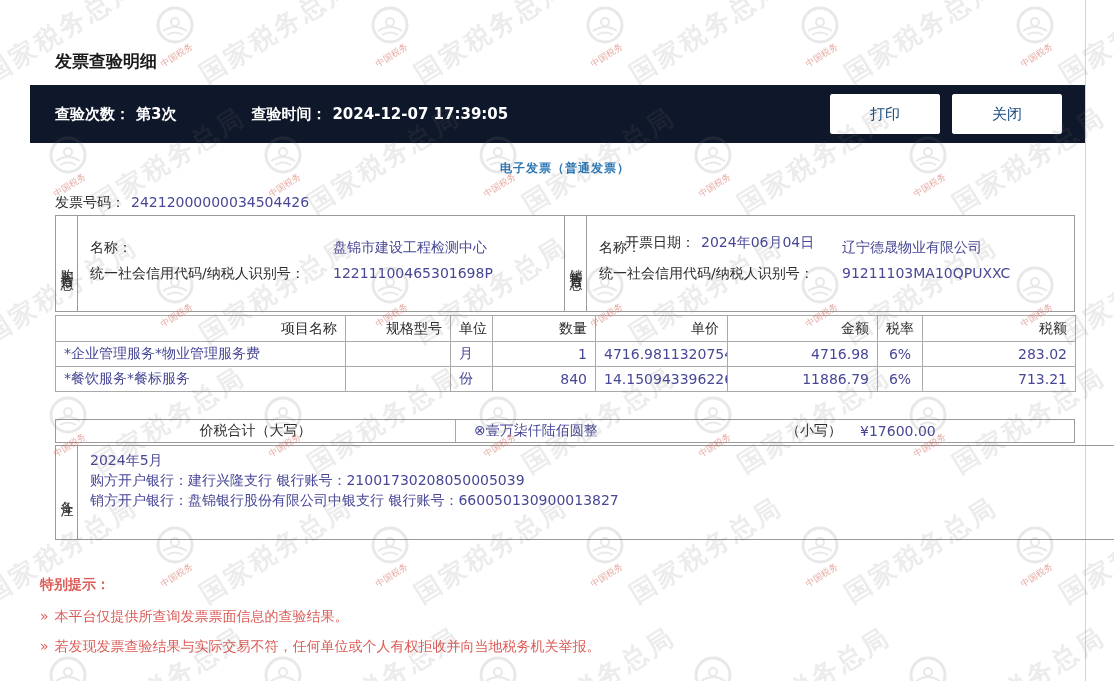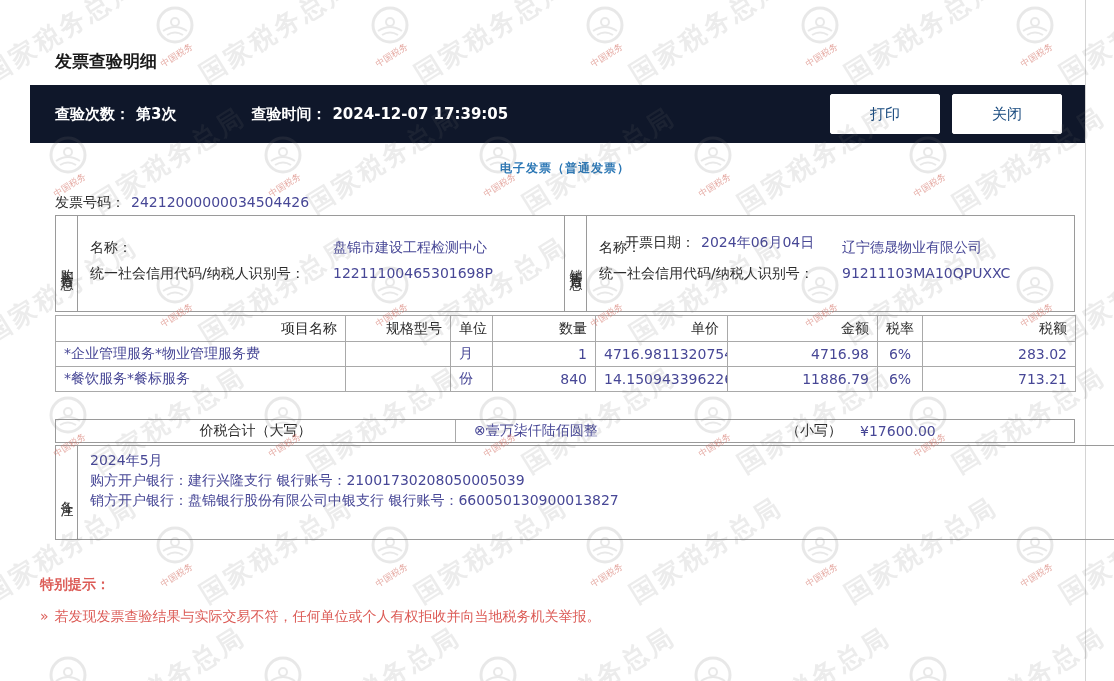--- a/index.html
+++ b/index.html
@@ -537,17 +537,20 @@
     <div class="remark-body">
       <div>2024年5月</div>
       <div>购方开户银行：建行兴隆支行 银行账号：21001730208050005039</div>
       <div>销方开户银行：盘锦银行股份有限公司中银支行 银行账号：660050130900013827</div>
     </div>
   </div>
 
   <div class="notice">
     <div class="notice-title">特别提示：</div>
     <div class="notice-item">
+      <span class="notice-bullet">»</span><span>本平台仅提供所查询发票票面信息的查验结果。</span>
+    </div>
+    <div class="notice-item">
       <span class="notice-bullet">»</span><span>若发现发票查验结果与实际交易不符，任何单位或个人有权拒收并向当地税务机关举报。</span>
     </div>
   </div>
 
 </div>
 
 </body></html>

